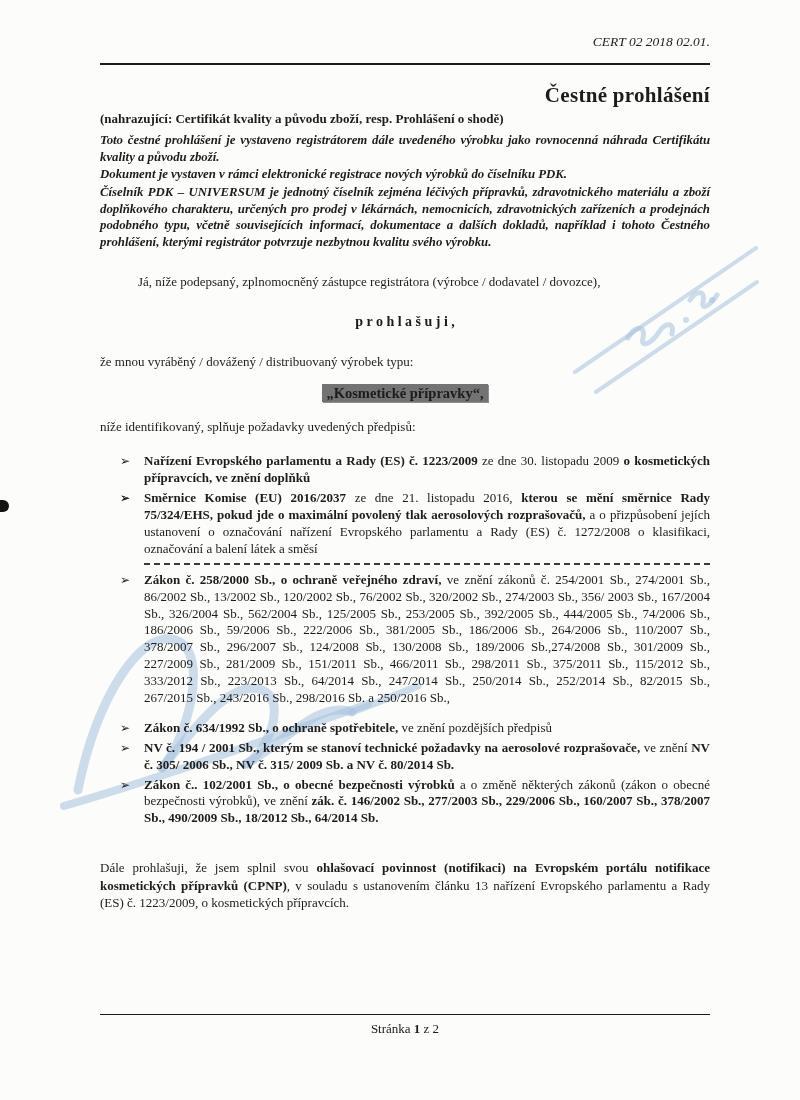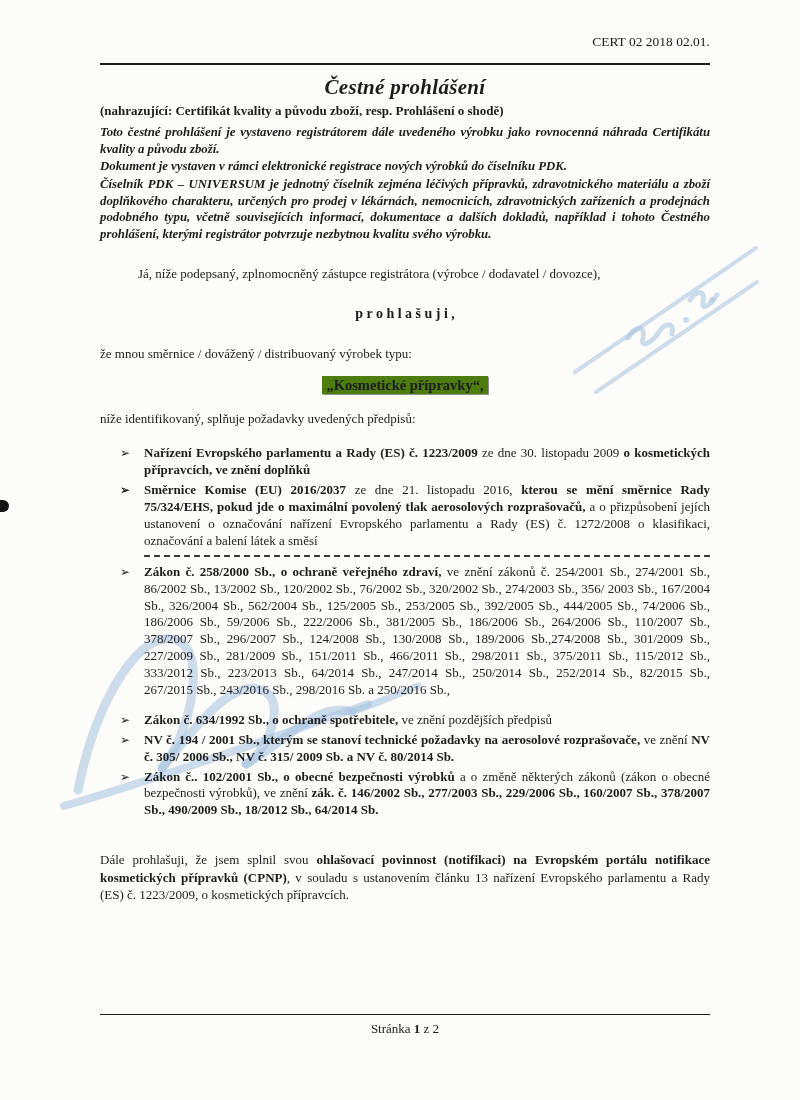--- a/index.html
+++ b/index.html
@@ -8,32 +8,32 @@
     background:#fcfcfa;
     font-family:"Liberation Serif", serif;
     color:#1c1c1c;
     position:relative;
     overflow:hidden;
   }
   .page { position:relative; width:800px; height:1100px; padding:34px 90px 0 100px; z-index:1; }
   .watermark { position:absolute; left:0; top:0; width:800px; height:1100px; z-index:0; pointer-events:none; }
   .artifact { position:absolute; left:0; top:500px; width:9px; height:12px; background:#141414; border-radius:0 7px 7px 0; z-index:2; }
   .content { position:relative; z-index:3; }
-  .header-ref { text-align:right; font-size:13.5px; }
+  .header-ref { text-align:right; font-style:italic; font-size:13.5px; }
   .rule { border-top:2px solid #1b1b1b; margin-top:13px; }
-  .title { text-align:center; font-size:21px; font-weight:bold; margin-top:10px; letter-spacing:.3px;font-style:italic; }
+  .title { text-align:right; font-size:21px; font-weight:bold; margin-top:18px; letter-spacing:.3px; }
   .subtitle { text-align:left; font-size:13px; font-weight:bold; margin-top:3px; }
   .preamble-h { font-size:15px; font-weight:bold; margin-top:26px; }
   .pre-b { font-weight:bold; font-size:12.8px; line-height:1.3; text-align:justify; margin-top:1px;font-style:italic; }
   .pre-b.first { margin-top:5px; }
   .intro { margin-top:24px; padding-left:38px; font-size:13px; }
   .verb { margin-top:24px; text-align:center; font-weight:bold; font-size:14px; }
   .typeline { margin-top:24px; font-size:13px; }
   .product { margin-top:14px; text-align:center; }
-  .hl { background:#4d7c0f; font-weight:bold; font-size:14.5px; padding:1px 4px; box-shadow:1px 1px 0 #8f8f8f; }
+  .hl { background:#737373; font-weight:bold; font-size:14.5px; padding:1px 4px; box-shadow:1px 1px 0 #8f8f8f; }
   .idline { margin-top:17px; font-size:13px; }
   .list { margin-top:18px; }
   .li { position:relative; padding-left:44px; font-size:13px; line-height:1.3; text-align:justify; margin-top:3px; }
   .li .mk { position:absolute; left:20px; top:1px; font-size:12px; }
   .dashsep { margin:5px 0 7px 44px; border-top:2px dashed #3a3a3a; }
   .gap-after { margin-bottom:13px; }
   .b { font-weight:bold; }
   .final { margin-top:32px; font-size:13px; line-height:1.35; text-align:justify; }
   .footer { position:absolute; left:100px; right:90px; top:988px; z-index:3;margin-top:26px; }
   .footer-rule { border-top:1.5px solid #1b1b1b; margin-top:0; }
@@ -65,21 +65,21 @@
 
     <h1 class="title">Čestné prohlášení</h1>
     <div class="subtitle">(nahrazující: Certifikát kvality a původu zboží, resp. Prohlášení o shodě)</div>
 
     <p class="pre-b first">Toto čestné prohlášení je vystaveno registrátorem dále uvedeného výrobku jako rovnocenná náhrada Certifikátu kvality a původu zboží.</p>
     <p class="pre-b">Dokument je vystaven v rámci elektronické registrace nových výrobků do číselníku PDK.</p>
     <p class="pre-b">Číselník PDK – UNIVERSUM je jednotný číselník zejména léčivých přípravků, zdravotnického materiálu a zboží doplňkového charakteru, určených pro prodej v lékárnách, nemocnicích, zdravotnických zařízeních a prodejnách podobného typu, včetně souvisejících informací, dokumentace a dalších dokladů, například i tohoto Čestného prohlášení, kterými registrátor potvrzuje nezbytnou kvalitu svého výrobku.</p>
 
     <p class="intro">Já, níže podepsaný, zplnomocněný zástupce registrátora (výrobce / dodavatel / dovozce),</p>
     <p class="verb">p r o h l a š u j i ,</p>
-    <p class="typeline">že mnou směrnice / dovážený  / distribuovaný výrobek typu:</p>
+    <p class="typeline">že mnou vyráběný / dovážený  / distribuovaný výrobek typu:</p>
     <p class="product"><span class="hl">„Kosmetické přípravky“,</span></p>
     <p class="idline">níže identifikovaný, splňuje požadavky uvedených předpisů:</p>
 
     <div class="list">
       <div class="li">
         <span class="mk">➢</span>
         <span><span class="b">Nařízení Evropského parlamentu a Rady (ES) č. 1223/2009</span><span> ze dne 30. listopadu 2009 </span><span class="b">o kosmetických přípravcích, ve znění doplňků</span></span>
       </div>
       <div class="li">
         <span class="mk">➢</span>

